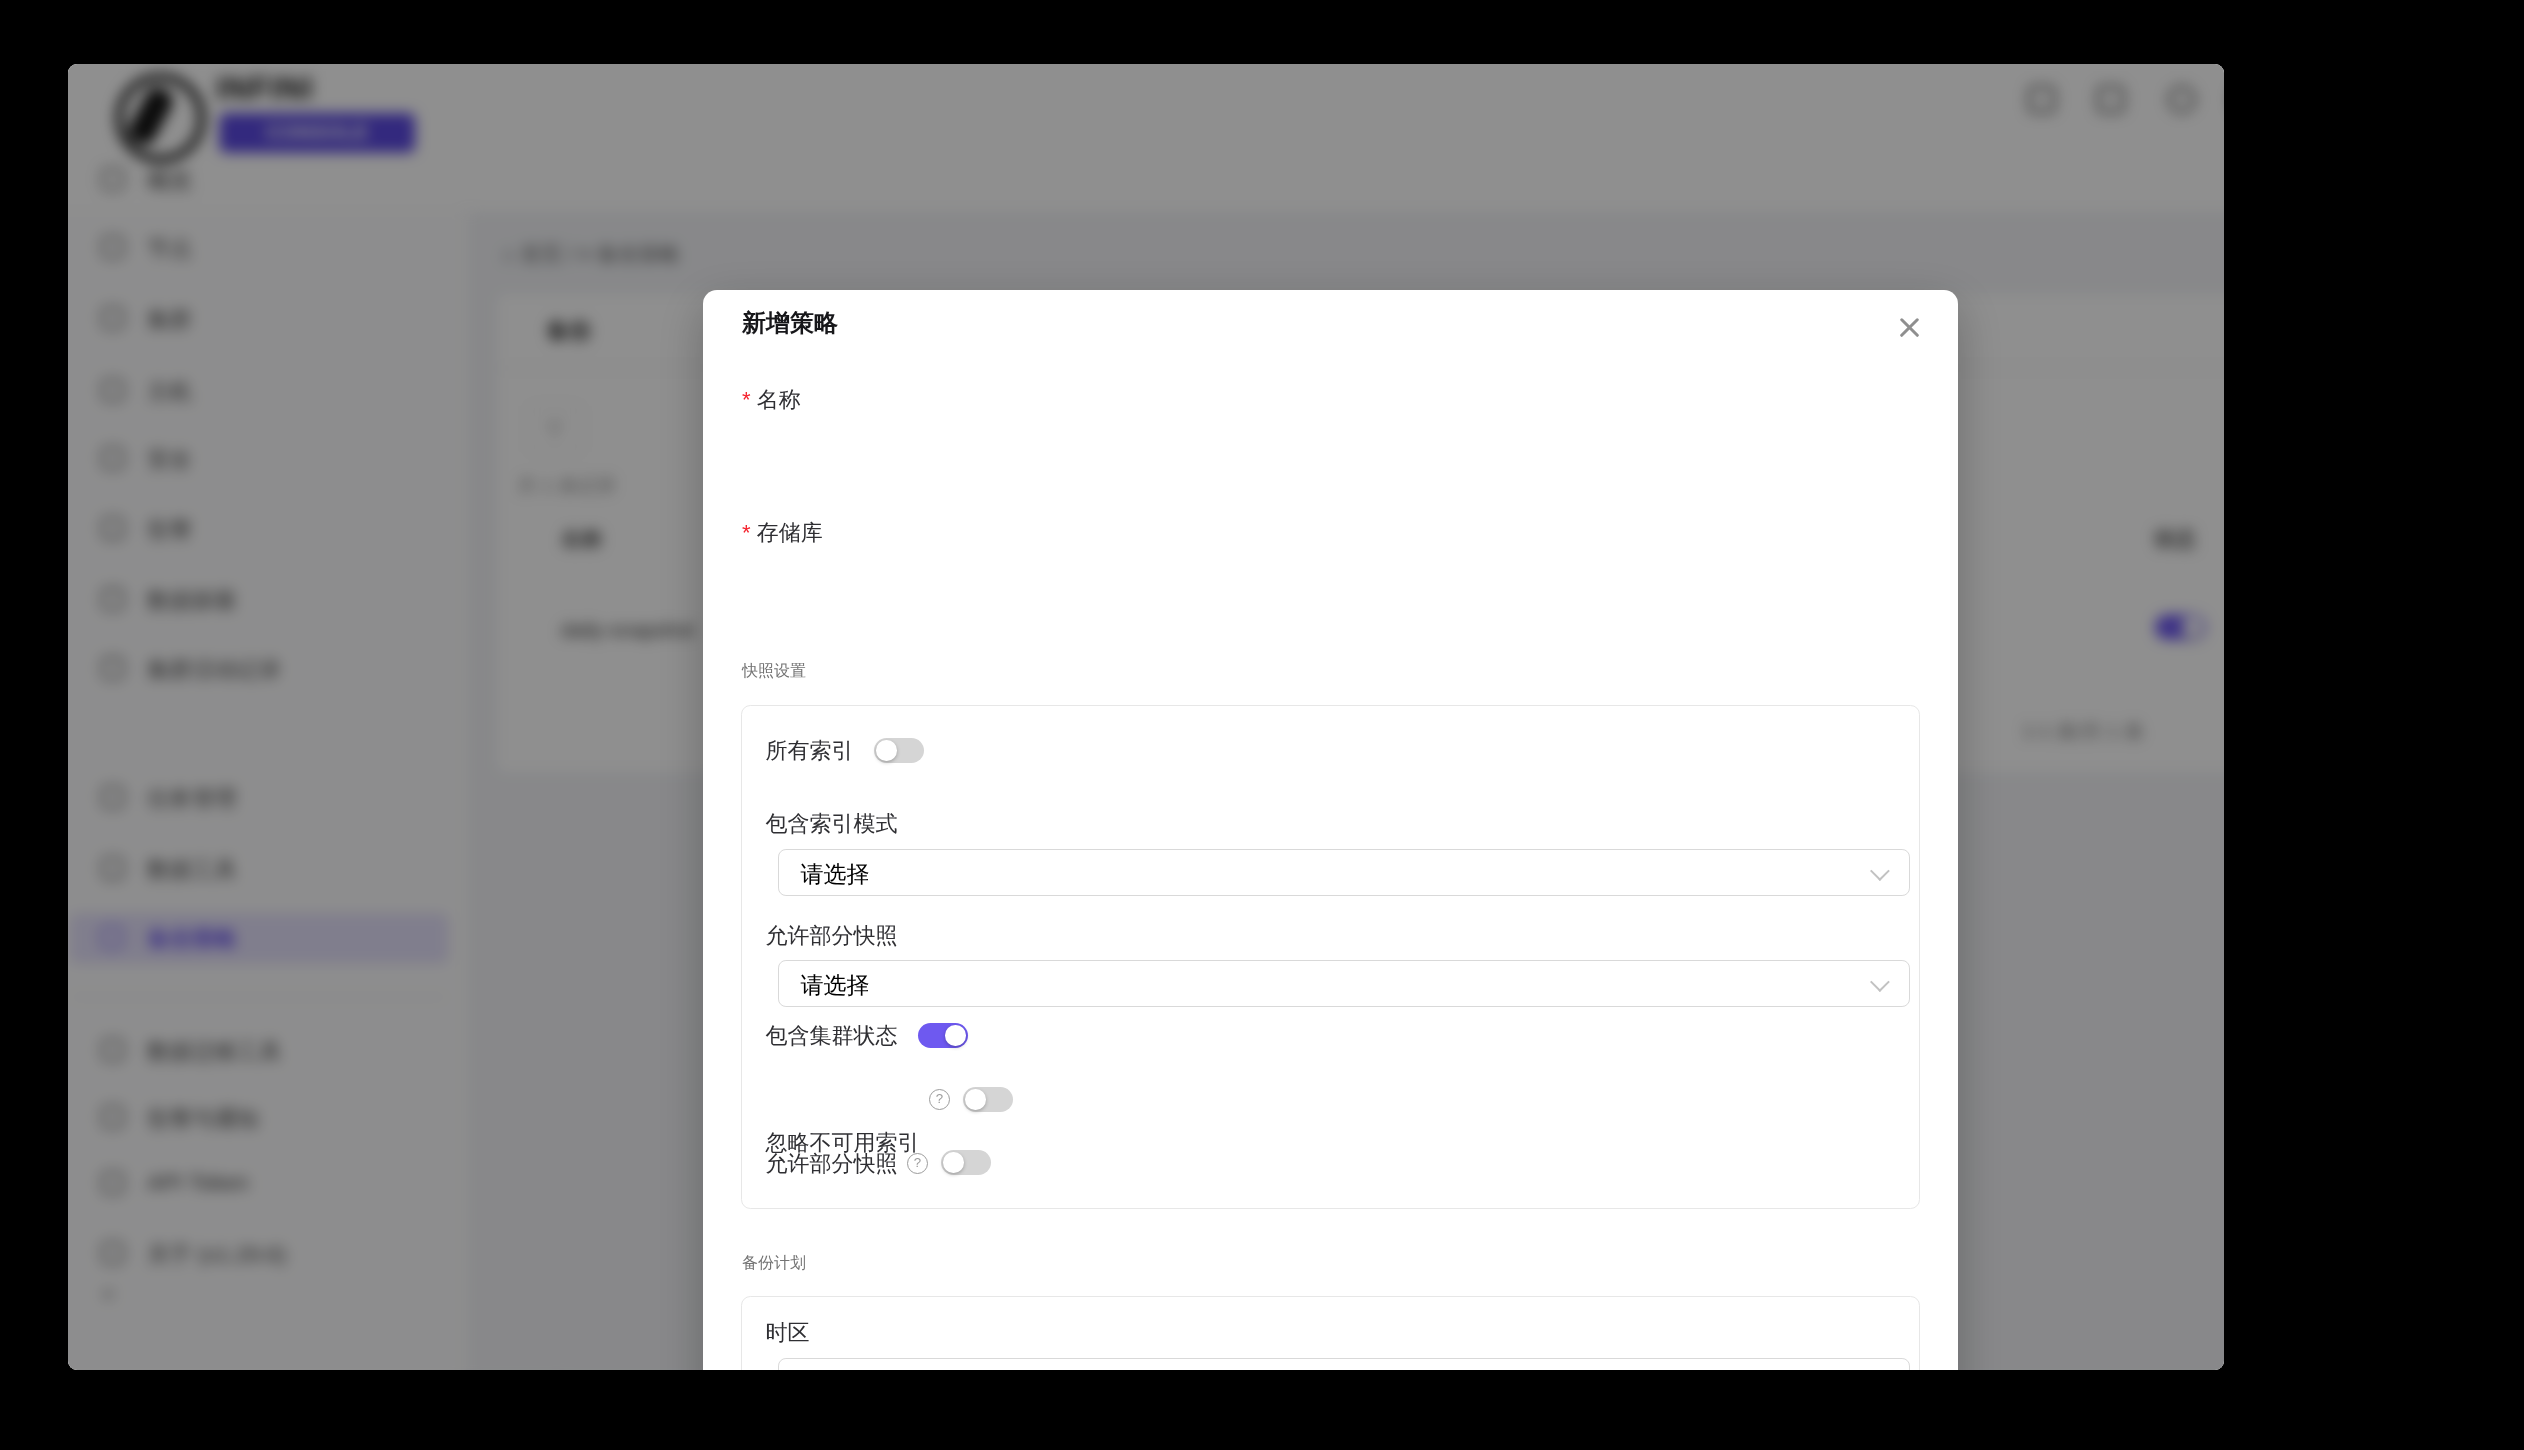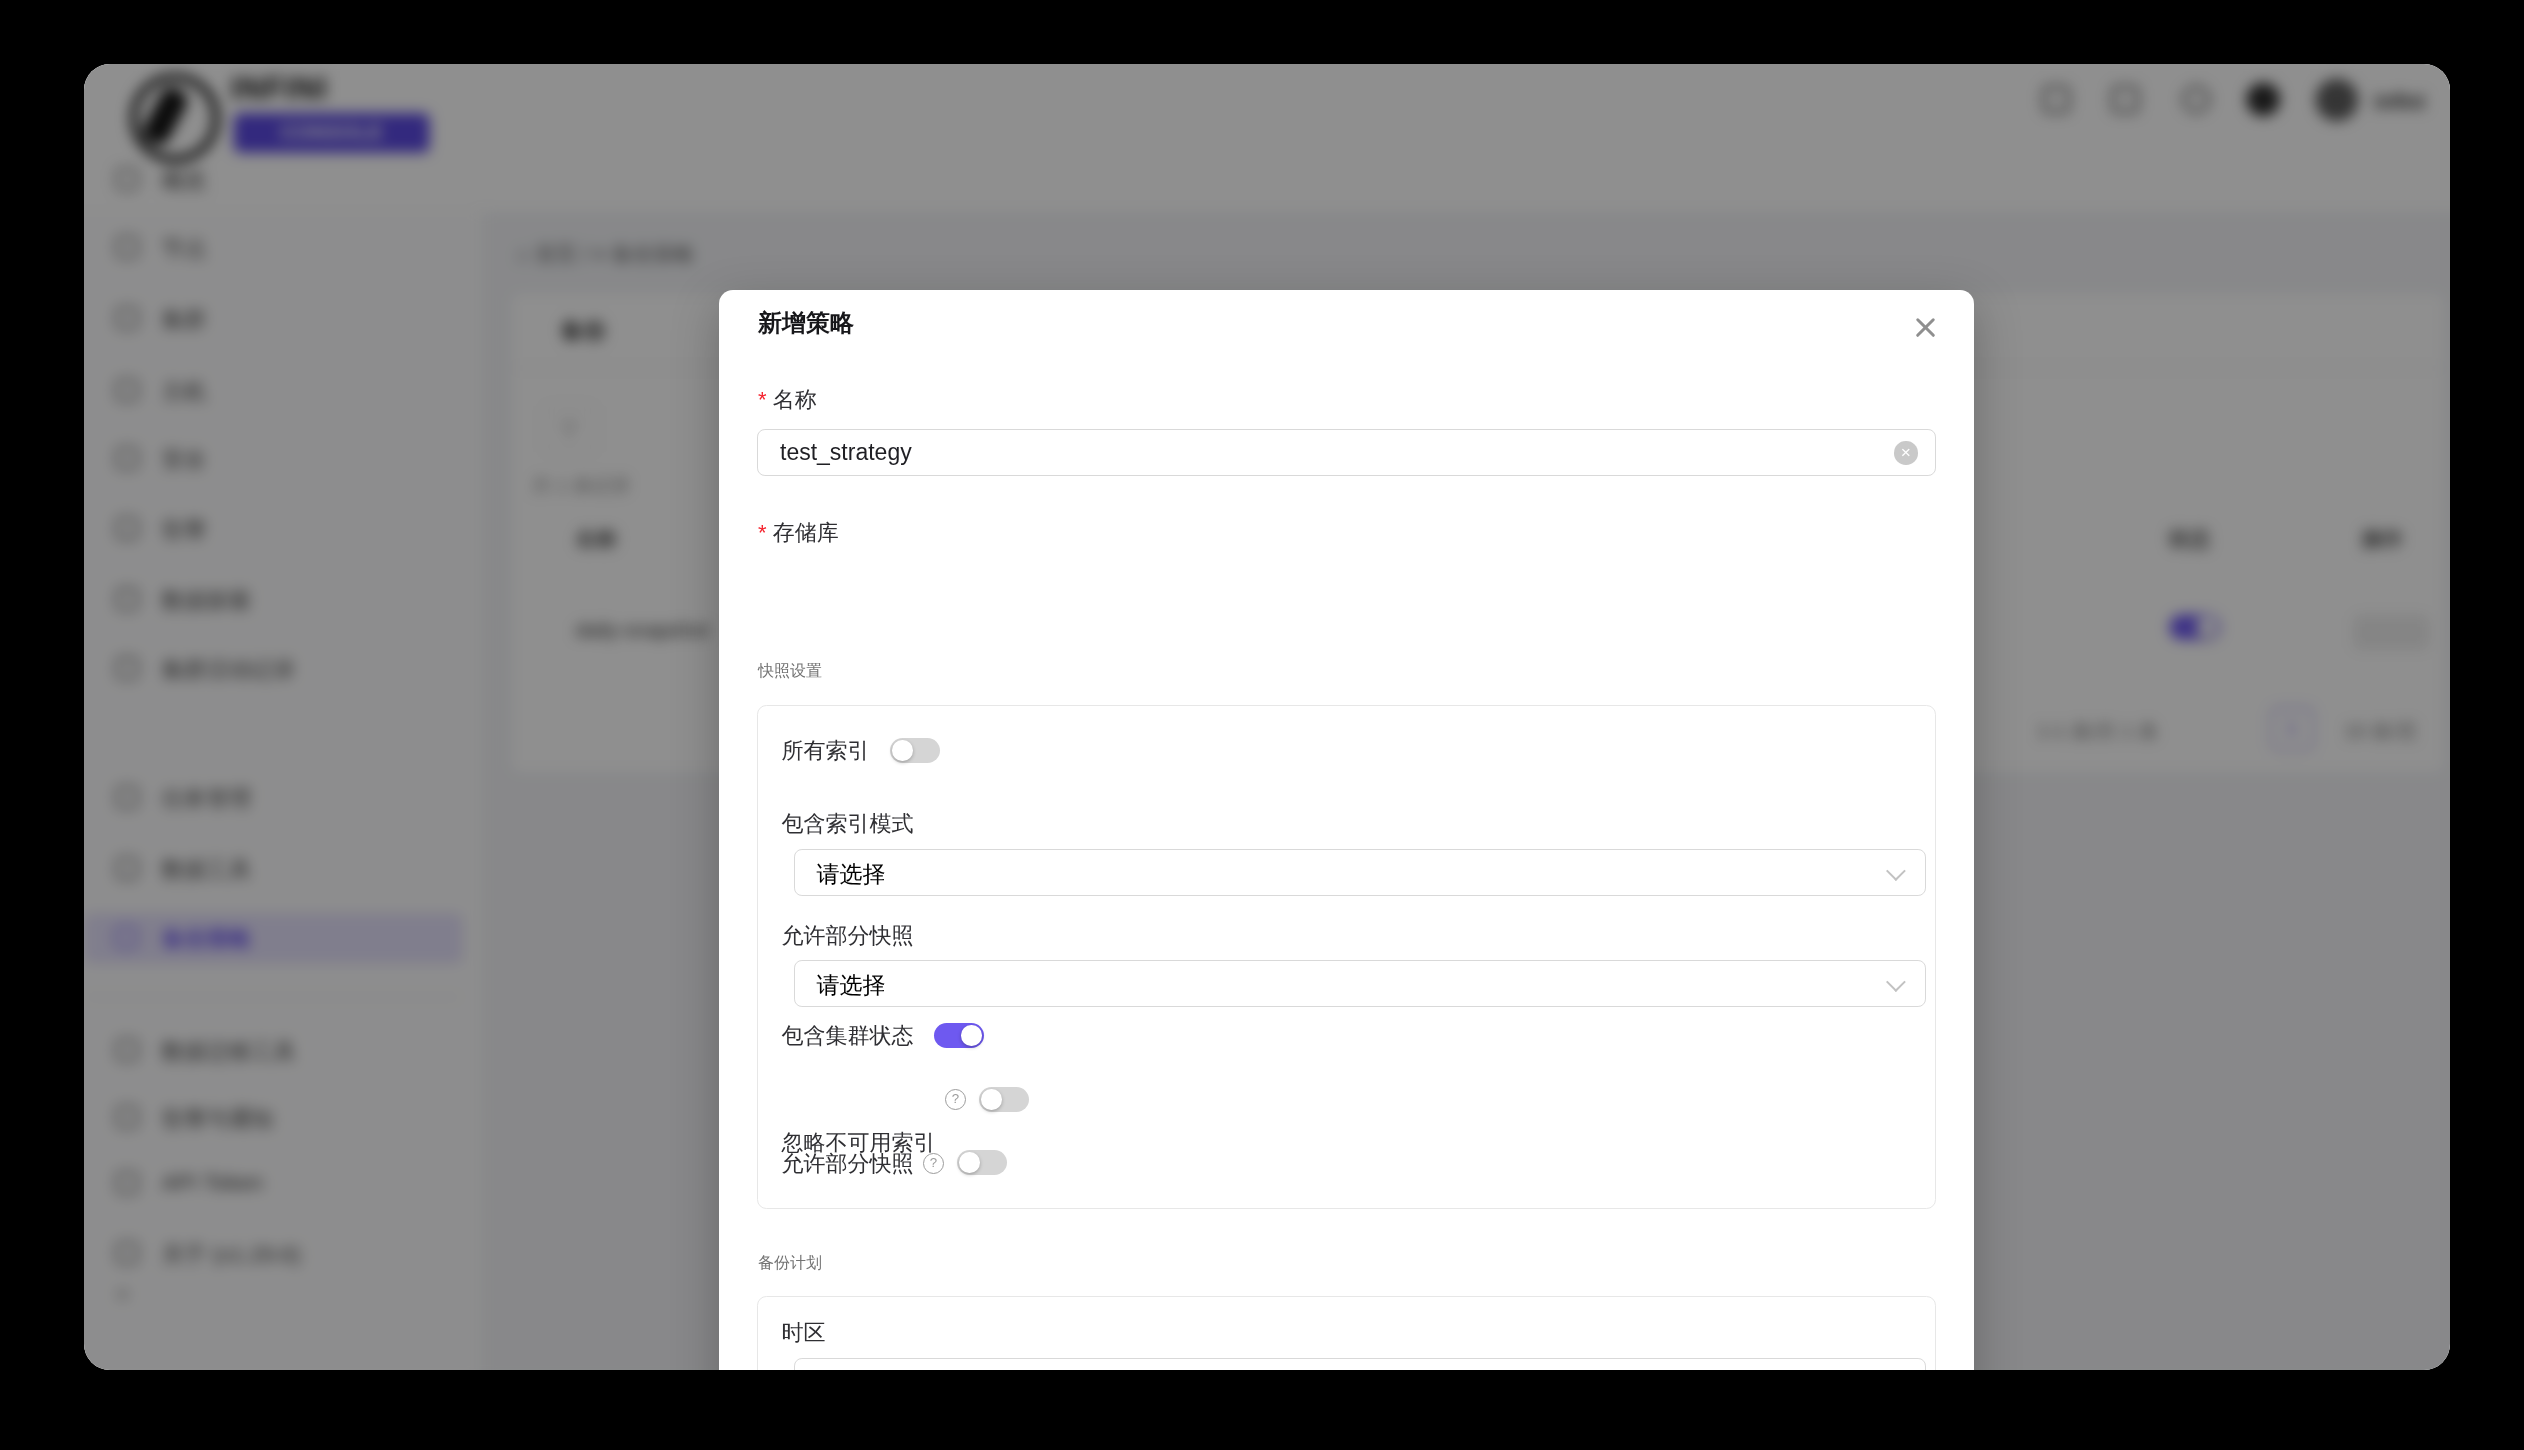--- a/index.html
+++ b/index.html
@@ -1,18 +1,18 @@
 <!DOCTYPE html>
 <html style="font-size:12.6px"><head>
 <meta charset="utf-8">
 <style>
   html,body{margin:0;padding:0;background:#000;width:2525px;height:1451px;overflow:hidden;
     font-family:"Liberation Sans","DejaVu Sans",sans-serif;}
   
-  #window{position:absolute;left:84px;top:64px;width:2366px;height:1306px;border-radius:26px;
+  #window{position:absolute;left:68px;top:64px;width:2156px;height:1306px;border-radius:9px;
     background:#f6f7f9;overflow:hidden;}
   
   #bg{position:absolute;inset:0;filter:blur(7px);transform:scale(1.015);transform-origin:50% 50%;}
   #overlay{position:absolute;inset:0;background:rgba(0,0,0,0.44);}
   
   #hdr{position:absolute;left:0;top:0;right:0;height:155px;background:#fff;border-bottom:1.6px solid #ededed;}
   .logo-circle{position:absolute;left:63px;top:19px;width:88px;height:88px;border-radius:50%;
     border:7.9px solid #161616;box-sizing:border-box;}
   .logo-circle::after{content:"";position:absolute;left:14px;top:6.3px;width:27px;height:58px;
     background:#161616;border-radius:11px;transform:rotate(28deg);}
@@ -194,24 +194,20 @@
     </div>
   </div>
 
   <div id="overlay"></div>
 
   <div id="modal">
     <div class="m-title">新增策略</div>
     <div class="m-close"></div>
 
     <div class="flabel req" style="left:39px;top:96px;">名称</div>
-    <div class="tbox" style="top:139px;">
-      <span class="val">test_strategy</span>
-      <span class="clearc">×</span>
-    </div>
 
     <div class="flabel req" style="left:39px;top:229px;">存储库</div>
 
     <div class="sect" style="top:367px;">快照设置</div>
 
     <div class="panel" style="top:415px;height:504px;">
       <div class="flabel" style="left:23.6px;top:31px;">所有索引</div>
       <div class="sw" style="left:132px;top:32px;"></div>
 
       <div class="flabel" style="left:23.6px;top:104px;">包含索引模式</div>

